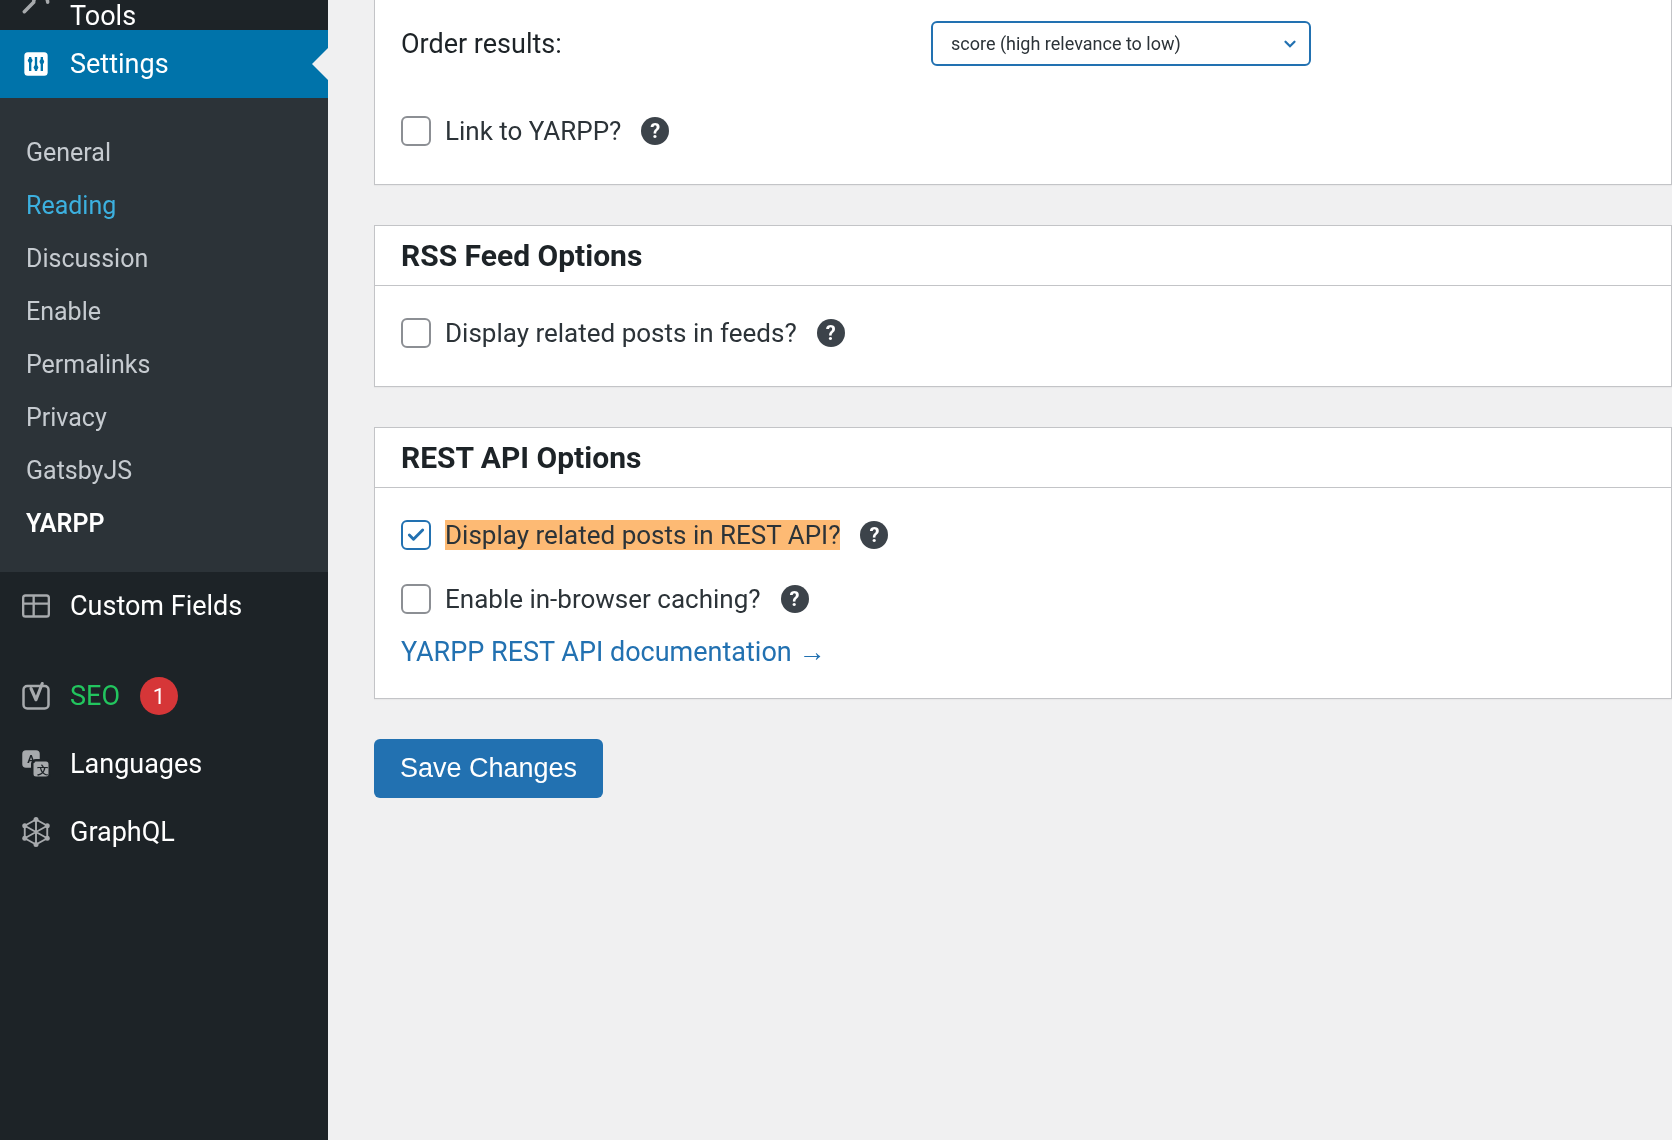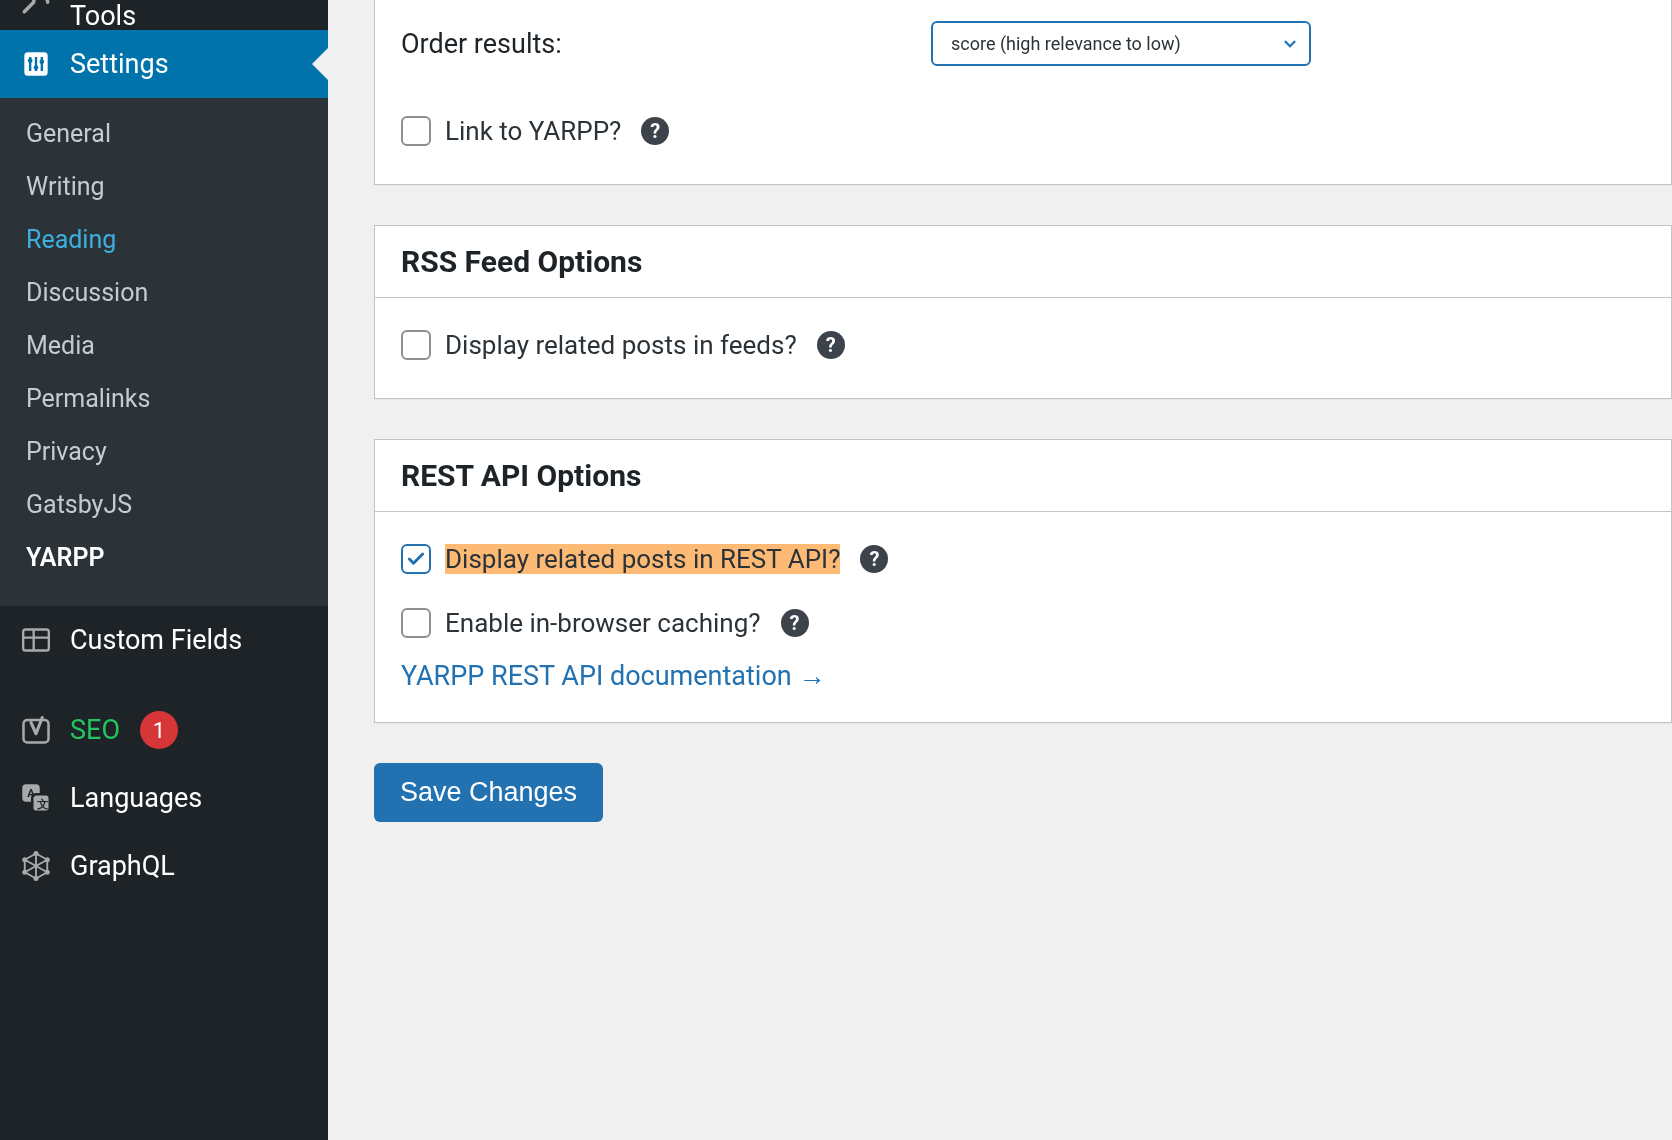--- a/index.html
+++ b/index.html
@@ -40,21 +40,21 @@
   .side-item.current::after {
     content:"";
     position:absolute;
     right:-1px; top:50%; transform:translateY(-50%);
     border-top:17px solid transparent;
     border-bottom:17px solid transparent;
     border-right:17px solid #f0f0f1;
   }
   .sub-items {
     background:#2c3338;
-    padding: 9px 0 22px 0;
+    padding: 28px 0 22px 0;
     display:flex; flex-direction:column;
   }
   .sub-item {
     padding: 12px 26px;
     font-size: 25px;
     color:#c6cbd0;
     cursor:pointer;
   }
   .sub-item.active { color:#3cb0df; }
   .sub-item.strong { color:#fff; font-weight:600; }
@@ -72,21 +72,21 @@
     min-width:0;
   }
   .panel {
     background:#fff;
     border:1px solid #c3c4c7;
     margin-bottom: 40px;
     box-shadow: 0 1px 1px rgba(0,0,0,.03);
   }
   .panel-top { margin-top: -122px; } 
   .panel-head {
-    padding: 18px 26px;
+    padding: 12px 26px;
     font-size: 30px;
     font-weight:700;
     color:#1d2327;
     border-bottom:1px solid #c3c4c7;
   }
   .panel-body { padding: 24px 26px 30px 26px; }
   .row {
     display:flex; align-items:center; gap: 14px;
     font-size:26px; color:#2c3338;
     padding: 8px 0;
@@ -160,24 +160,23 @@
           <circle cx="7" cy="9" r="2" fill="#0073aa"></circle>
             <circle cx="12" cy="15" r="2" fill="#0073aa"></circle>
             <circle cx="17" cy="10" r="2" fill="#0073aa"></circle>
         </svg>
       </span>
       <span style="font-weight:400;">Settings</span>
     </div>
 
     <div class="sub-items">
       <div class="sub-item">General</div>
-      <div class="sub-item">Writing</div>
       <div class="sub-item active">Reading</div>
       <div class="sub-item">Discussion</div>
-      <div class="sub-item">Media</div>
+      <div class="sub-item">Enable</div>
       <div class="sub-item">Permalinks</div>
       <div class="sub-item">Privacy</div>
       <div class="sub-item">GatsbyJS</div>
       <div class="sub-item strong">YARPP</div>
     </div>
 
     <div class="side-item">
       <span class="icon">
         <svg width="28" height="24" viewBox="0 0 24 20" fill="none">
           <rect x="1" y="1" width="22" height="18" rx="2" stroke="#a7aaad" stroke-width="2"></rect>

